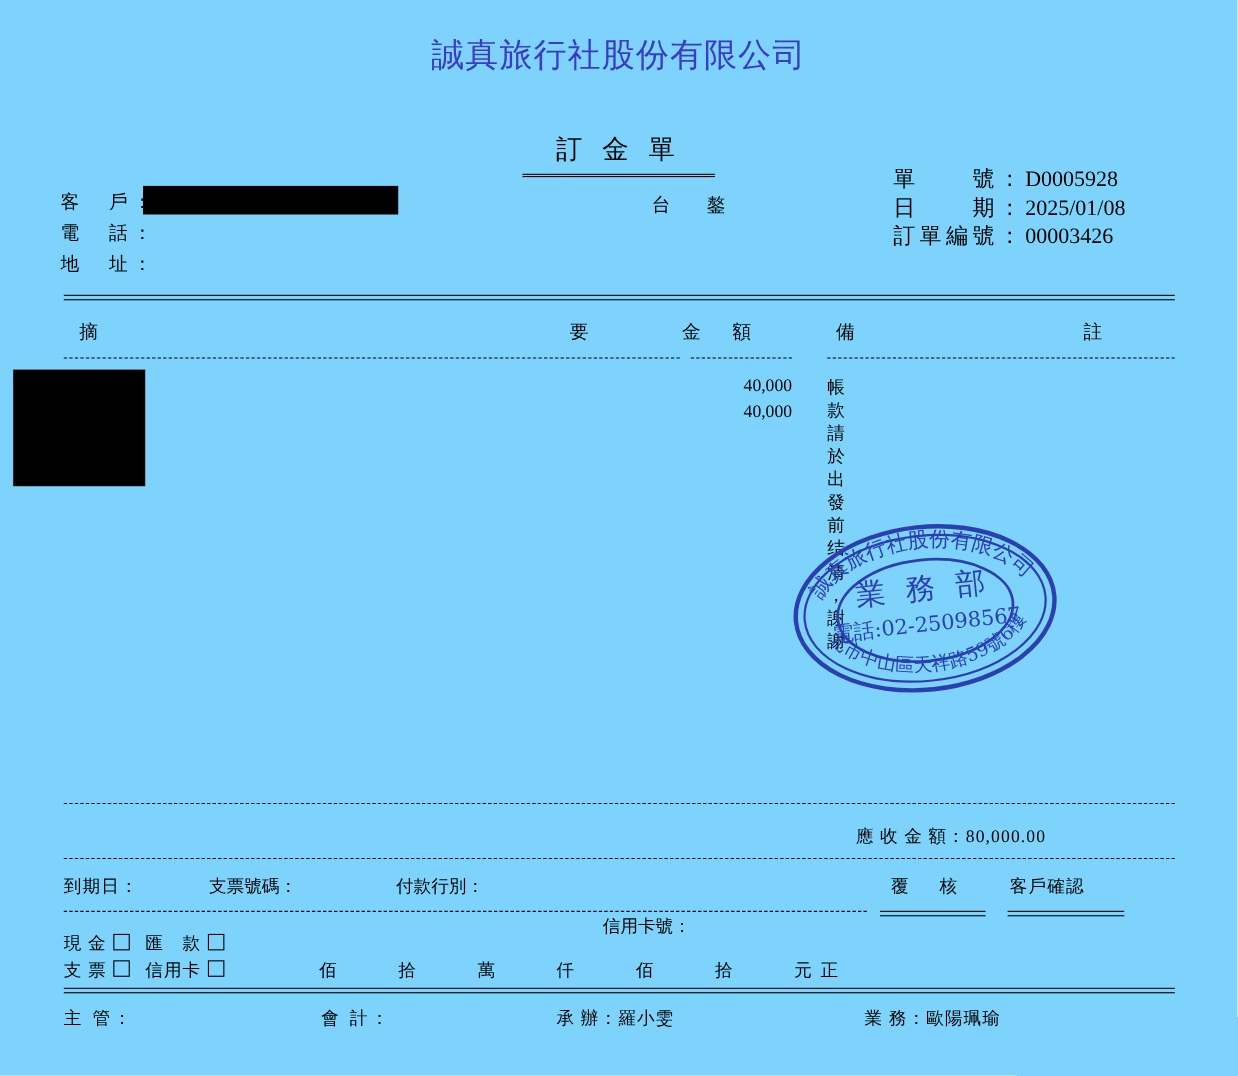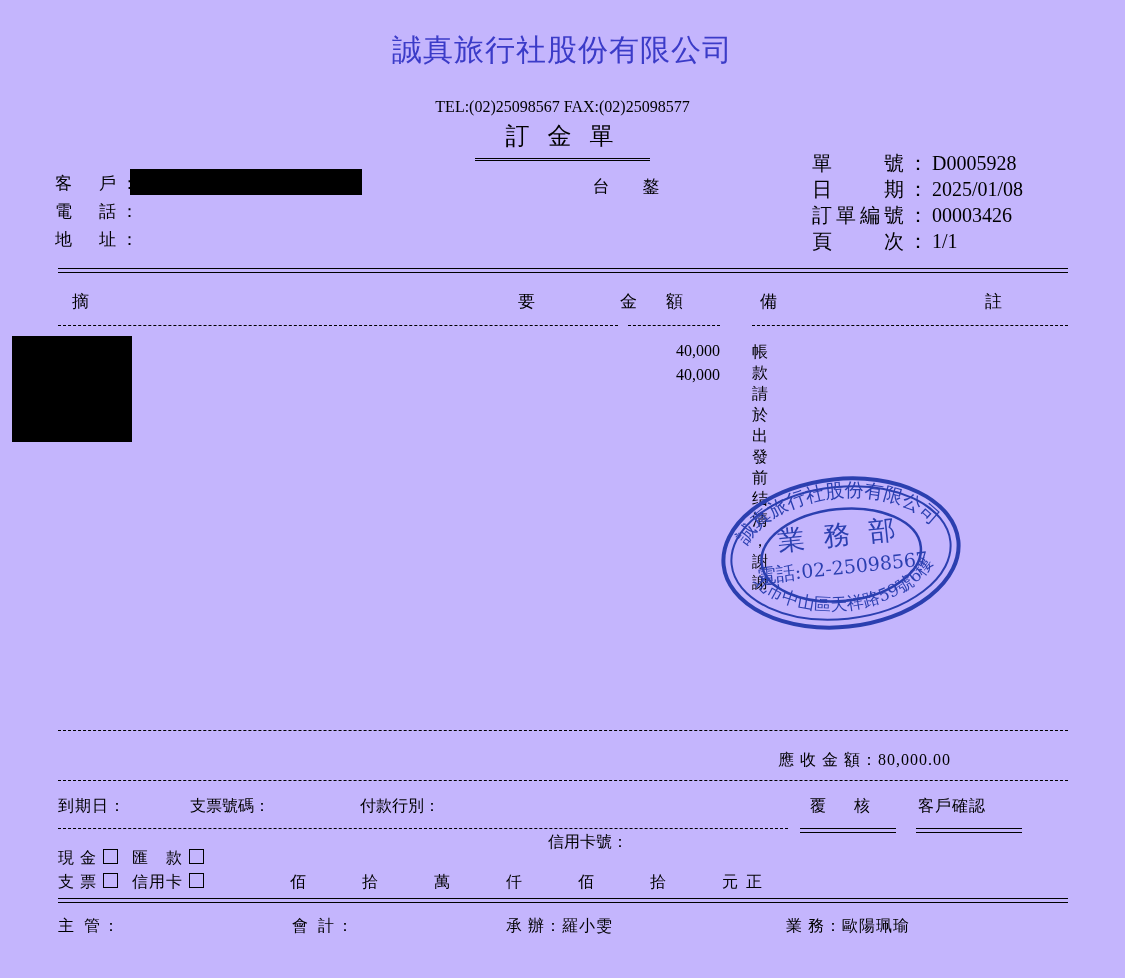--- a/index.html
+++ b/index.html
@@ -9,21 +9,21 @@
   }
   body {
     font-family: "Liberation Serif", "DejaVu Serif", serif;
     color: #000000;
   }
   #page {
     position: relative;
     width: 1125px;
     height: 978px;
     overflow: hidden;
-    background: #c4b5fd;
+    background: #7dd3fc;
   }
   .abs { position: absolute; }
 
   
   .company-name {
     left: 0; right: 0;
     top: 30px;
     text-align: center;
     font-size: 30px;
     color: #3b3bc8;
@@ -222,42 +222,38 @@
   .sr-2 { left: 292px; letter-spacing: 3px; }
   .sr-3 { left: 506px; letter-spacing: 1px; }
   .sr-4 { left: 786px; letter-spacing: 1px; }
 </style>
 </head>
 <body>
 
 <div id="page">
 
   <div class="abs company-name">誠真旅行社股份有限公司</div>
-  <div class="abs company-tel">TEL:(02)25098567   FAX:(02)25098577</div>
   <div class="abs doc-title">訂 金 單</div>
   <div class="abs doc-rule"></div>
   <div class="abs currency">台　鏊</div>
 
   <div class="abs cust-label cust-line1">客　戶：</div>
   <div class="abs redact-name"></div>
   <div class="abs cust-label cust-line2">電　話：</div>
   <div class="abs cust-label cust-line3">地　址：</div>
 
   <div class="abs meta">
     <div class="row">
       <span class="k">單　　號：</span><span class="v">D0005928</span>
     </div>
     <div class="row">
       <span class="k">日　　期：</span><span class="v">2025/01/08</span>
     </div>
     <div class="row">
       <span class="k">訂單編號：</span><span class="v">00003426</span>
-    </div>
-    <div class="row">
-      <span class="k">頁　　次：</span><span class="v">1/1</span>
     </div>
   </div>
 
   <div class="abs hr-double top"></div>
   <div class="abs col-head ch-zhai">摘</div>
   <div class="abs col-head ch-yao">要</div>
   <div class="abs col-head ch-amt">金　額</div>
   <div class="abs col-head ch-bei">備</div>
   <div class="abs col-head ch-zhu">註</div>
 

